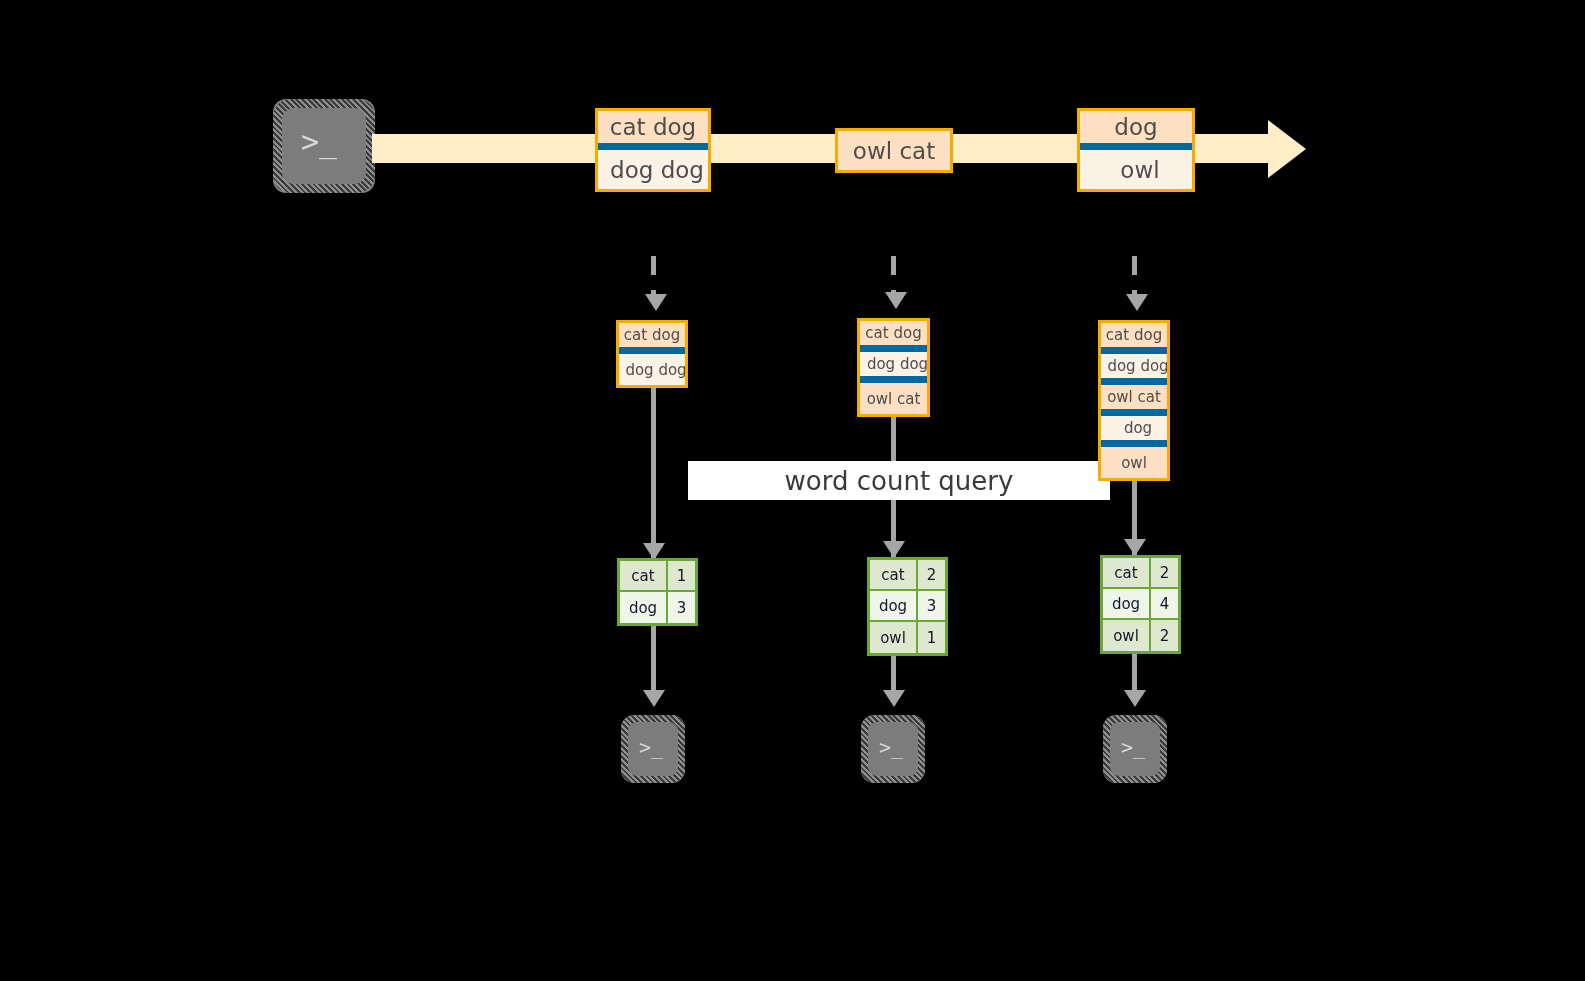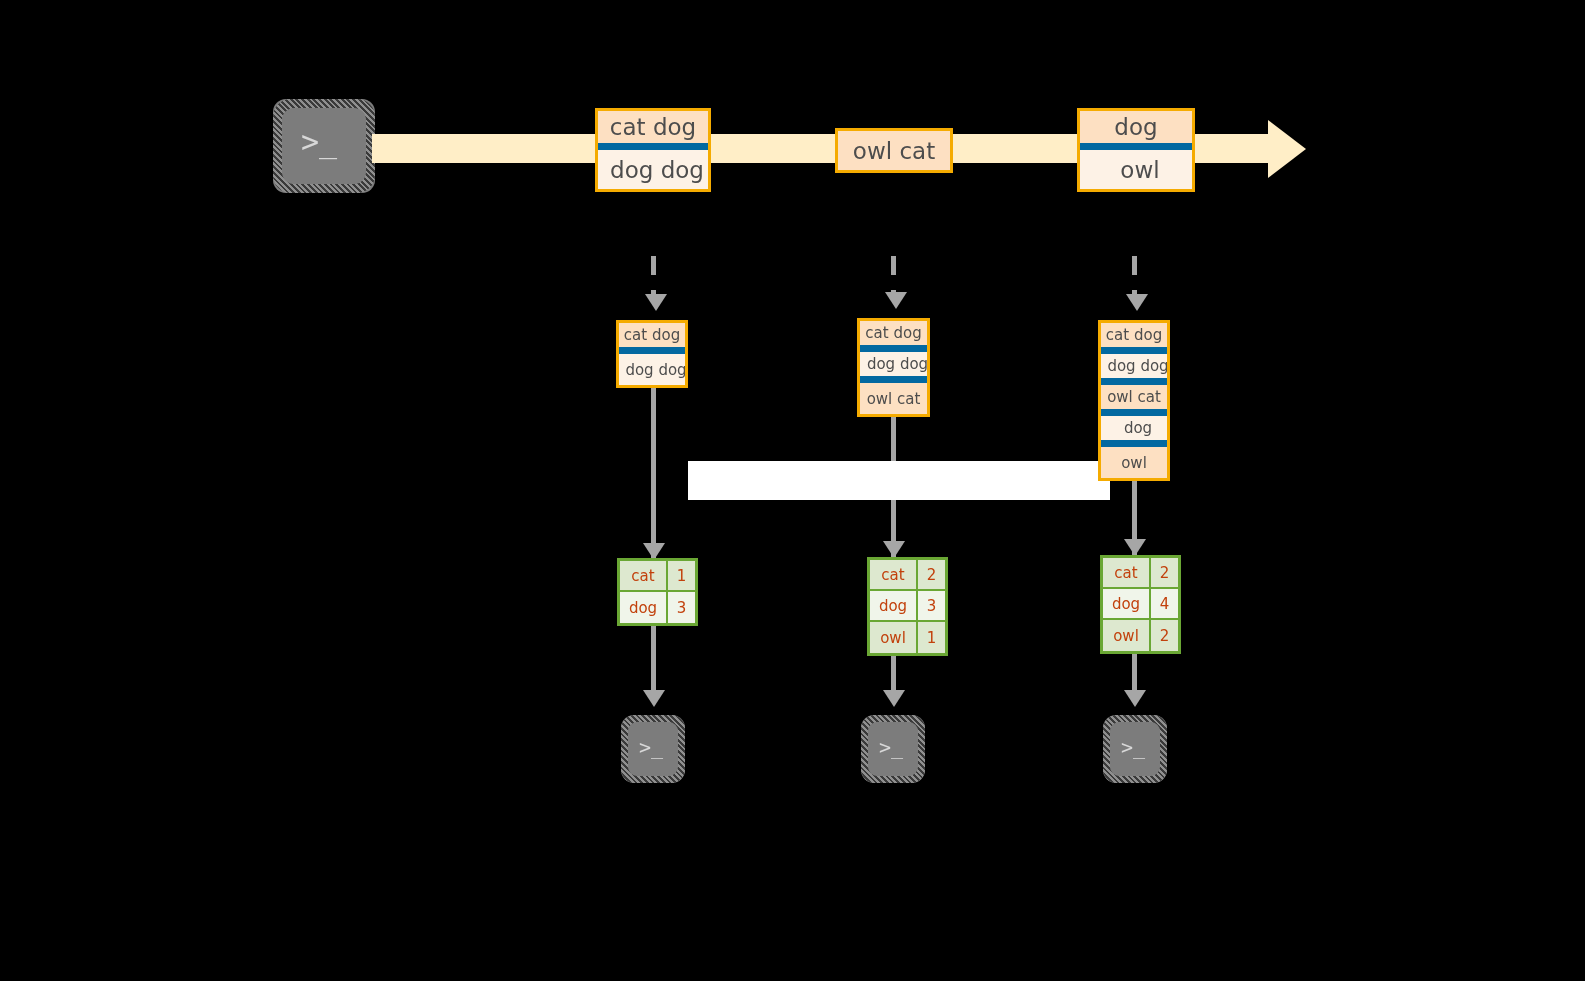--- a/index.html
+++ b/index.html
@@ -132,21 +132,21 @@
     border-bottom: 2px solid #6aa734;
   }
   .tbl .trow:last-child { border-bottom: none; }
   .tbl .trow.dark .c { background: #dde8cf; }
   .tbl .trow.light .c { background: #f0f5ea; }
   .tbl .c {
     box-sizing: border-box;
     display: flex;
     align-items: center;
     justify-content: center;
-    color: #c2410c;
+    color: #0f172a;
     font-size: 15px;
     white-space: nowrap;
   }
   .tbl .c.key { width: 48px; border-right: 2px solid #6aa734; }
   .tbl .c.val { width: 27px; }
 
   
   .vline {
     position: absolute;
     width: 5px;
@@ -317,14 +317,15 @@
   <div class="vline" style="left:1132px; top:648px; height:48px;"></div>
   <div class="vhead" style="left:1124px; top:690px;"></div>
 
   <div class="terminal term-bot" style="left:1100px; top:712px;">
     <div class="hatch"></div>
     <div class="inner"></div>
     <div class="glyph">&gt;_</div>
   </div>
 
   <div class="query-band"></div>
+  <div class="query-label">word count query</div>
 
 </div>
 
 </body></html>

